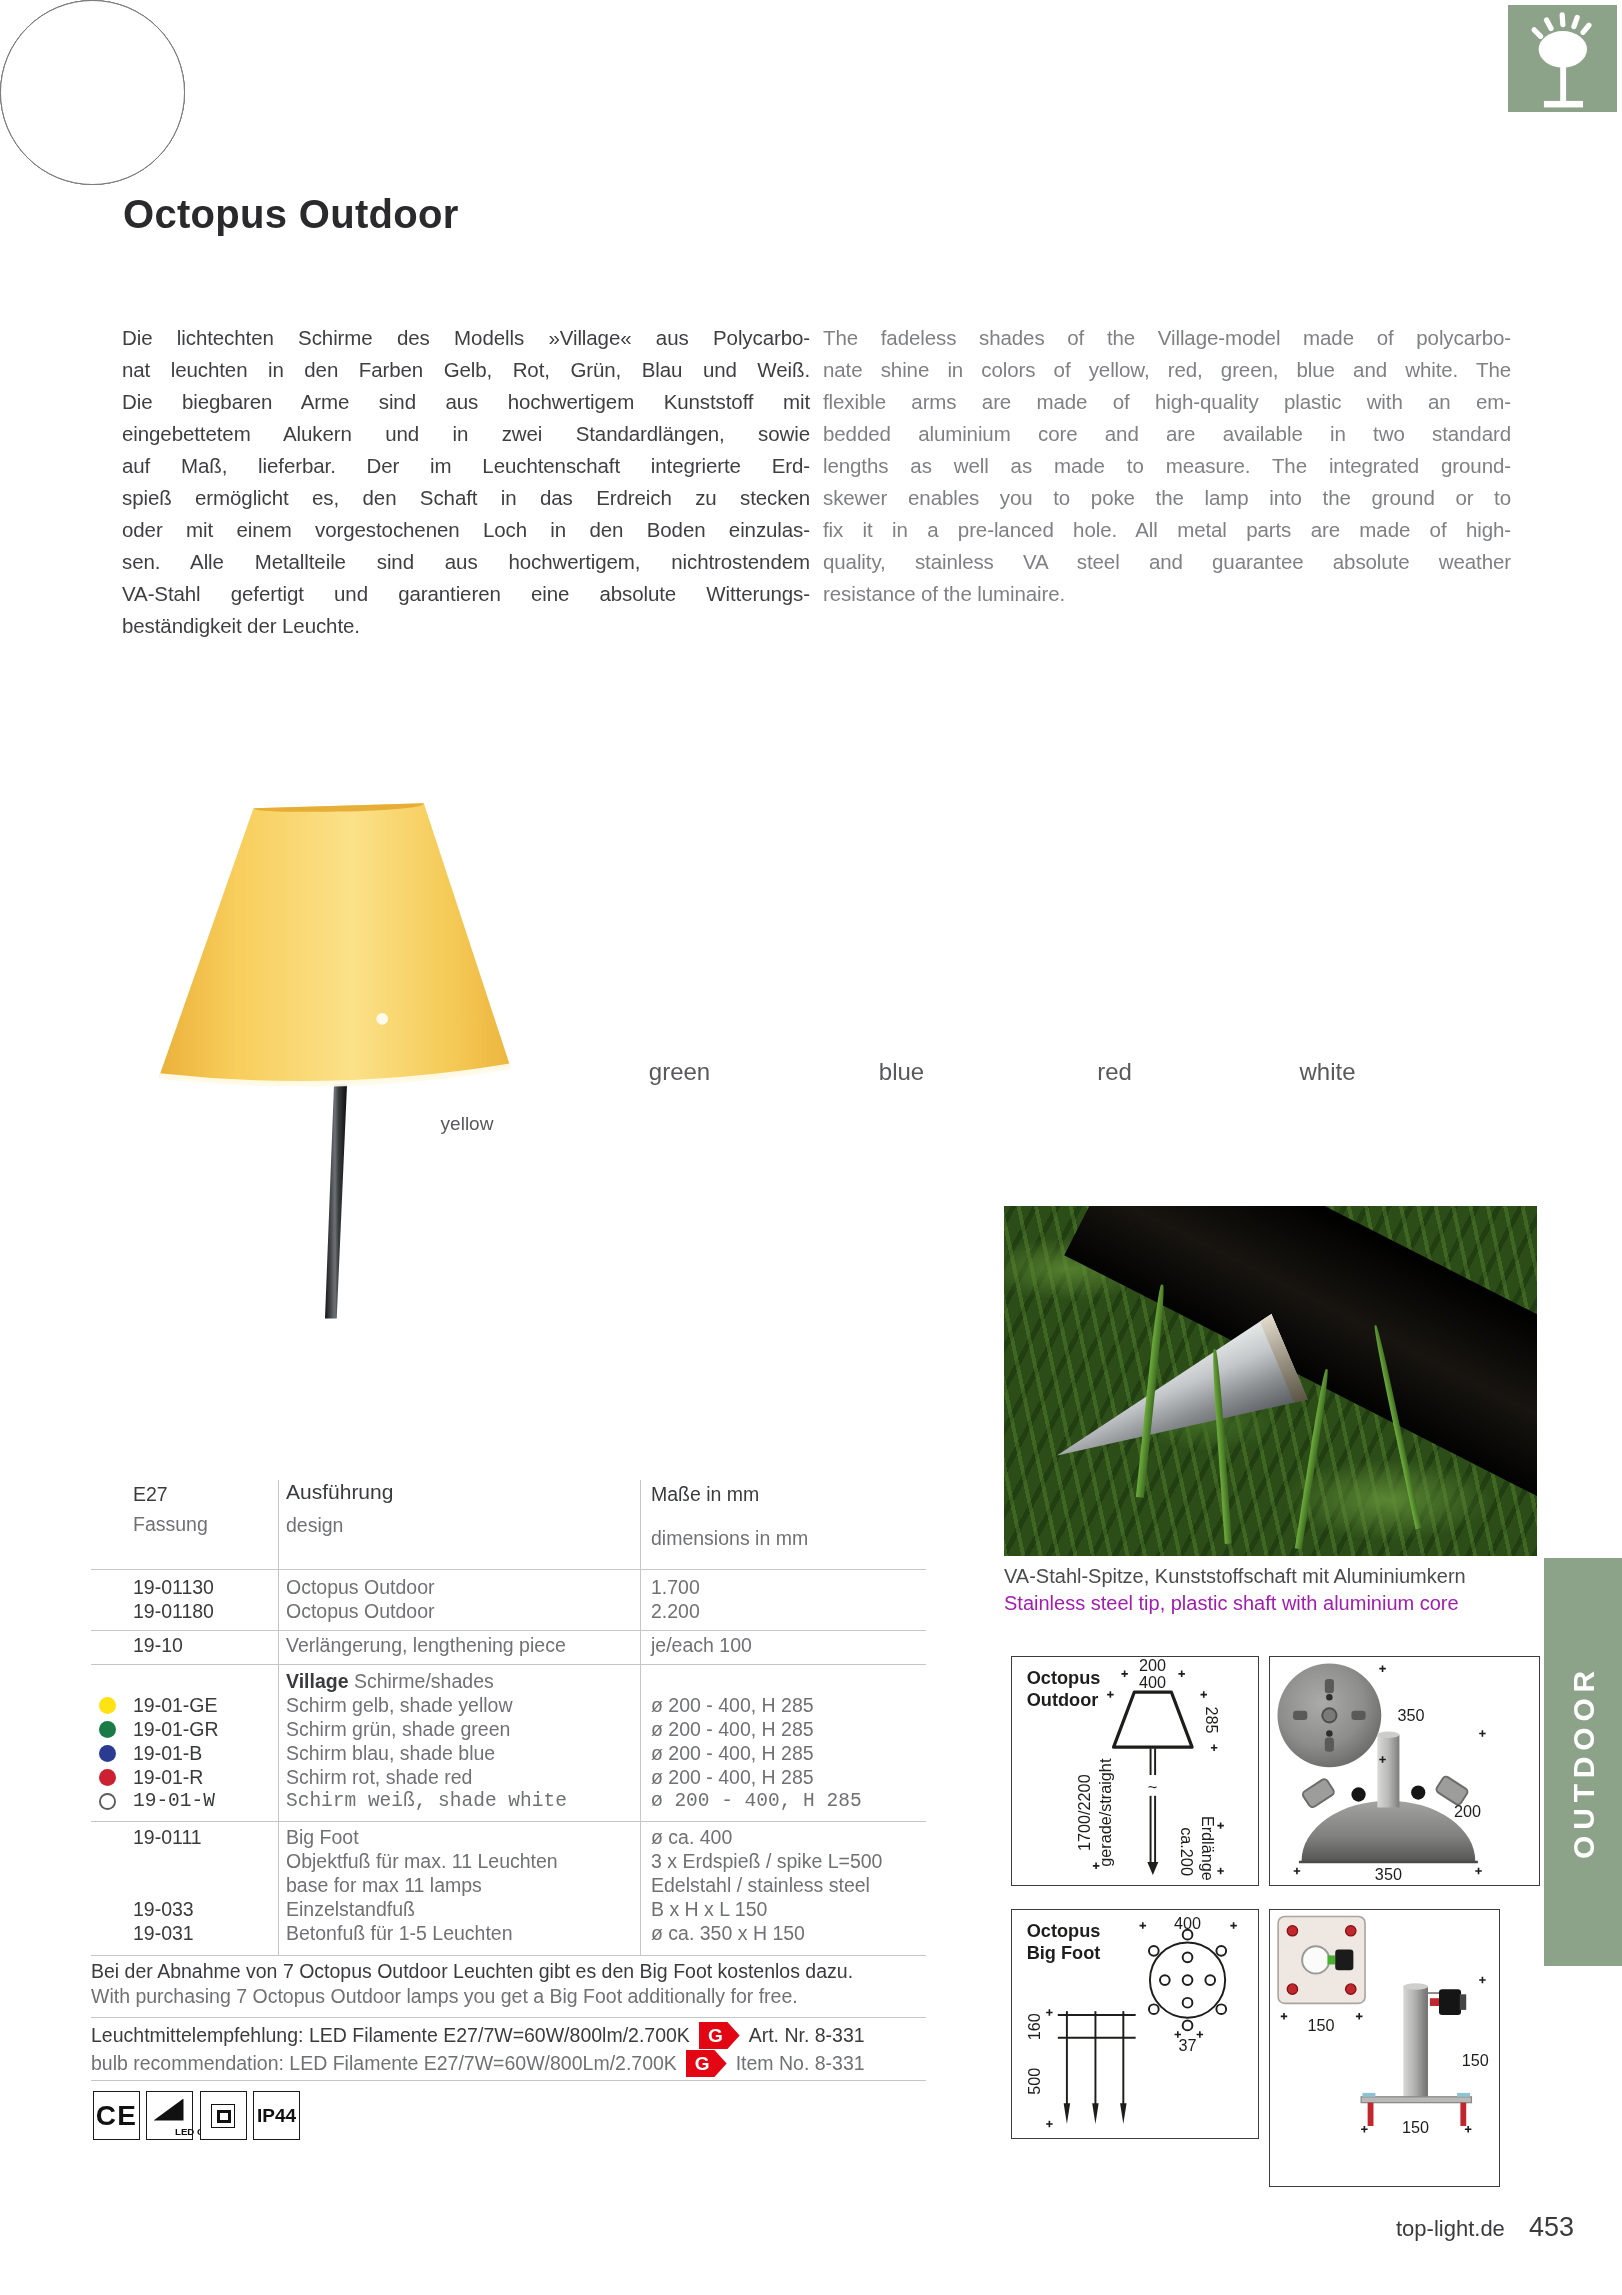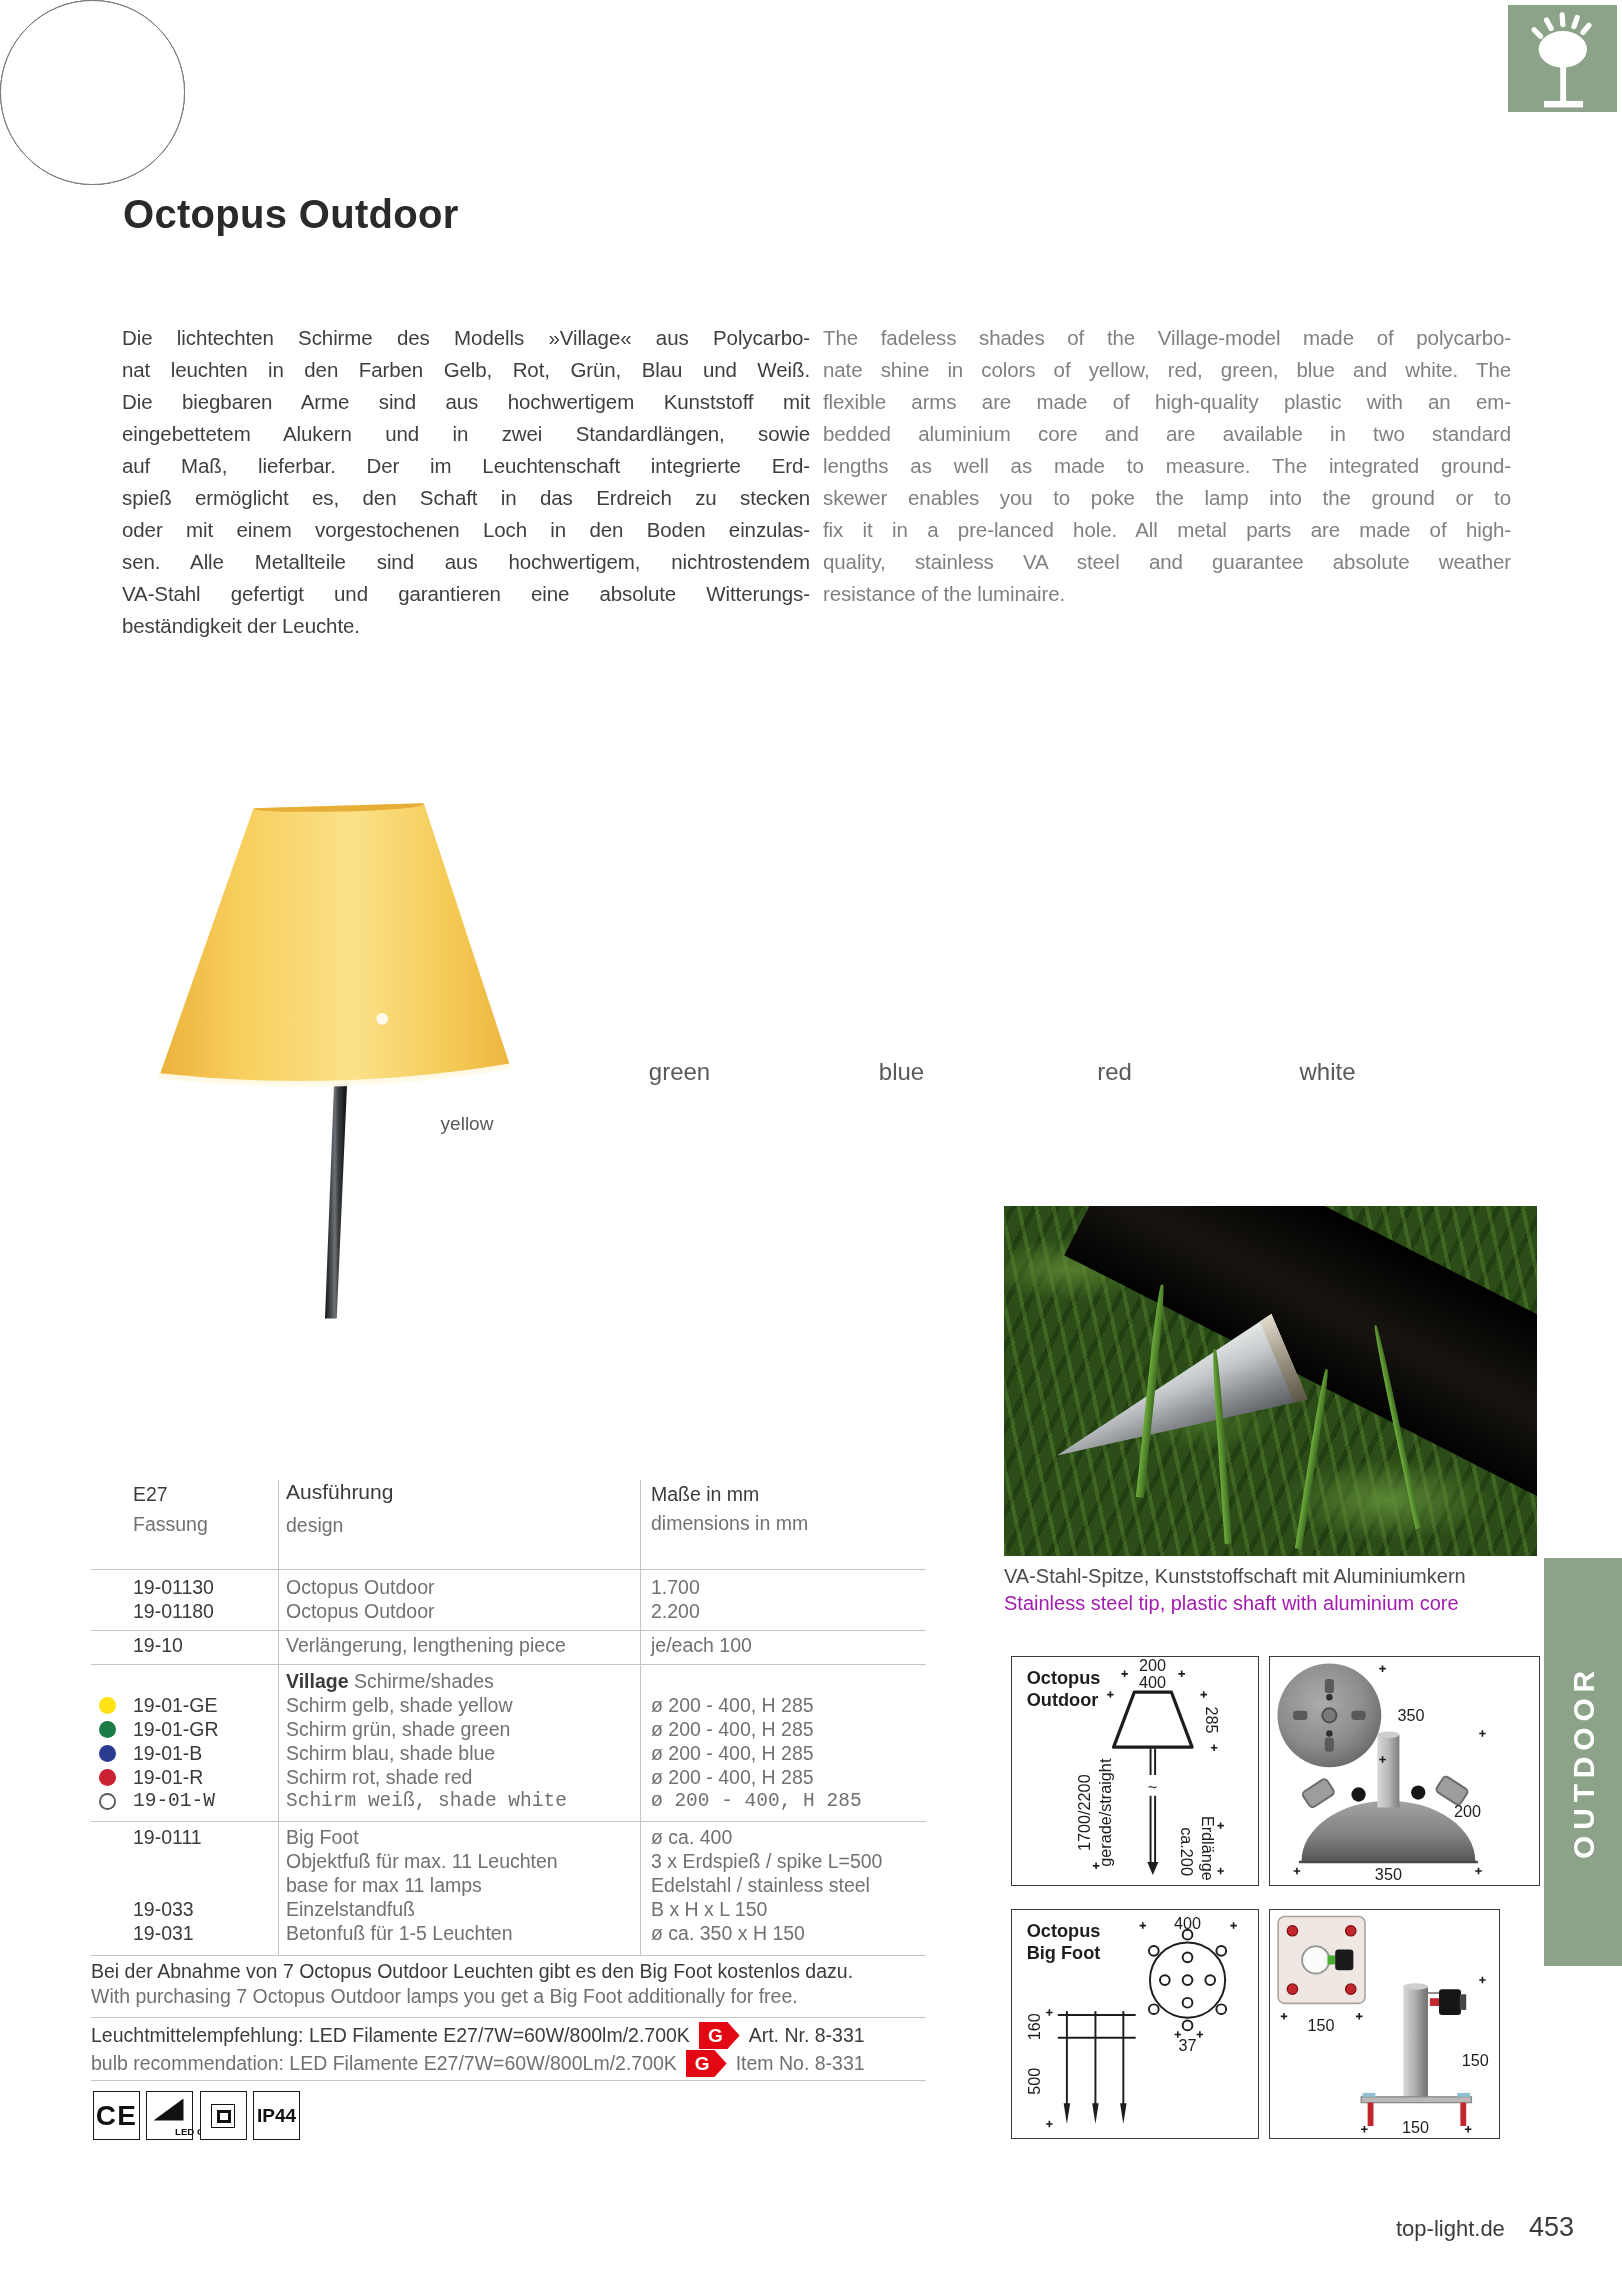--- a/index.html
+++ b/index.html
@@ -196,21 +196,21 @@
   <div class="hline" style="top:155px;"></div>
   <div class="hline" style="top:189px;"></div>
   <div class="hline" style="top:346px;"></div>
   <div class="hline" style="top:480px;"></div>
 
   <span class="tc dark" style="left:42px;top:7.8px;">E27</span>
   <span class="tc gray" style="left:42px;top:38px;">Fassung</span>
   <span class="tc dark" style="left:195px;top:5.2px;font-size:21px;">Ausführung</span>
   <span class="tc gray" style="left:195px;top:39px;">design</span>
   <span class="tc dark" style="left:560px;top:7.8px;">Maße in mm</span>
-  <span class="tc gray" style="left:560px;top:37px;">dimensions in mm</span>
+  <span class="tc gray" style="left:560px;top:52px;">dimensions in mm</span>
 
   <div class="trow" style="top:101px;">
     <span class="tc c1">19-01130</span>
     <span class="tc c2">Octopus Outdoor</span>
     <span class="tc c3">1.700</span>
   </div>
   <div class="trow" style="top:125px;">
     <span class="tc c1">19-01180</span>
     <span class="tc c2">Octopus Outdoor</span>
     <span class="tc c3">2.200</span>
@@ -429,21 +429,21 @@
       <path d="M196 24 h10 M201 19 v10"></path>
         <path d="M336 24 h10 M341 19 v10"></path>
       <path d="M250 192 h10 M255 187 v10"></path>
         <path d="M284 192 h10 M289 187 v10"></path>
       <path d="M52 158 h10 M57 153 v10"></path>
         <path d="M52 330 h10 M57 325 v10"></path>
     </g>
   </svg>
 </div>
 
-<div class="dbox" style="left:1269px;top:1909px;width:231px;height:230px;">
+<div class="dbox" style="left:1269px;top:1909px;width:231px;height:278px;">
   <svg width="229" height="227" viewBox="0 0 352 350">
     <defs>
       <linearGradient id="cylG" x1="0" y1="0" x2="1" y2="0">
         <stop offset="0" stop-color="#d8d8d6"></stop>
           <stop offset="0.45" stop-color="#b2b2b0"></stop>
           <stop offset="1" stop-color="#6f6f6d"></stop>
       </linearGradient>
     </defs>
     <rect x="12" y="10" width="134" height="134" rx="10" fill="#EFE8E2" stroke="#ABA49E" stroke-width="2.5"></rect>
     <g fill="#C3272E" stroke="#801216" stroke-width="2">

